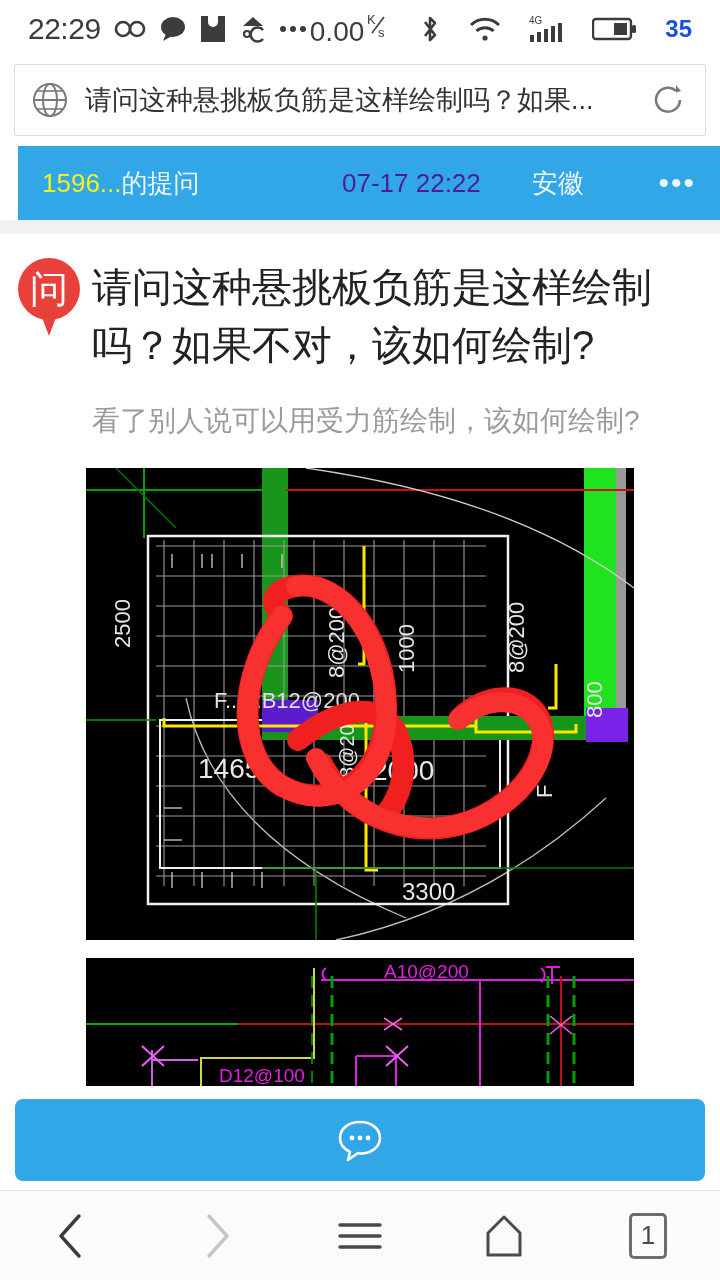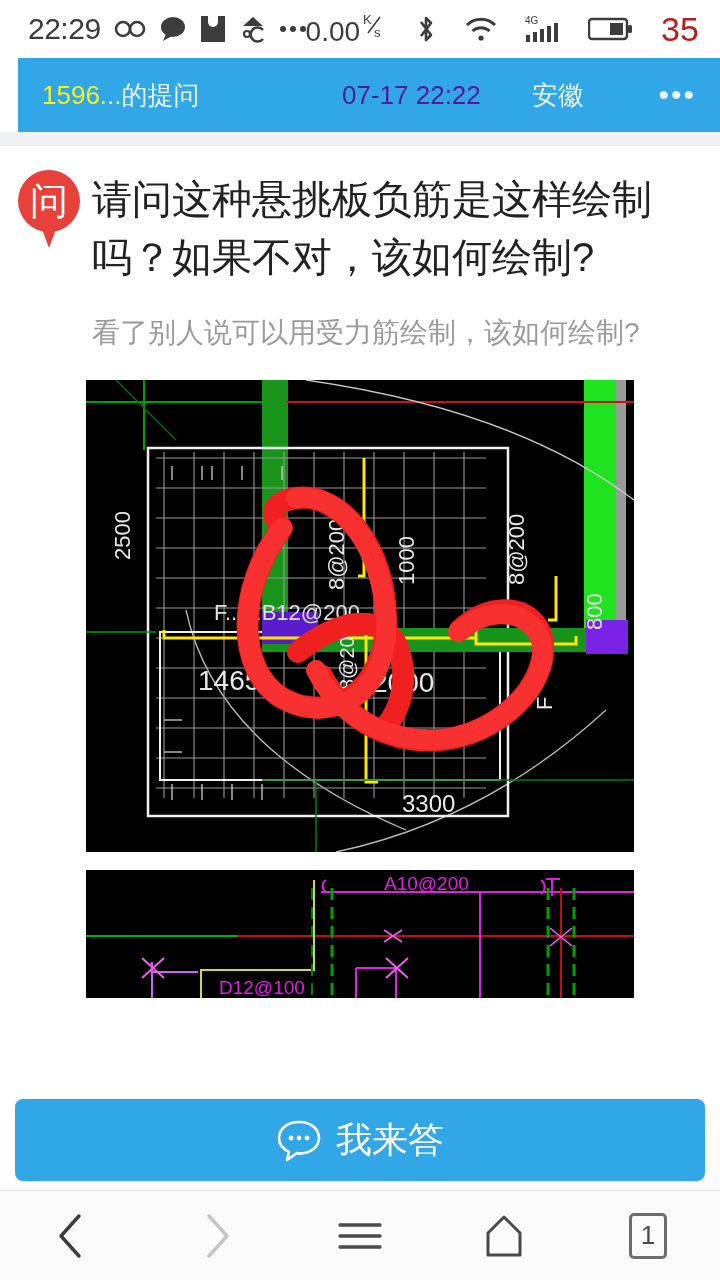--- a/index.html
+++ b/index.html
@@ -16,21 +16,21 @@
     height: 58px; width: 100%;
     background: #ffffff;
     display: flex; align-items: center;
     padding: 0 28px;
     color: #3c3c3c;
   }
   .sb-left { display: flex; align-items: center; gap: 13px; }
   .sb-right { display: flex; align-items: center; gap: 27px; margin-left: auto; }
   .sb-time { font-size: 30px; font-weight: 500; letter-spacing: -0.5px; color:#3c3c3c;}
   .sb-speed { font-size: 28px; font-weight: 500; color:#3c3c3c; display:flex; align-items:baseline;}
-  .sb-batt-num { font-size: 34px; font-weight:400; color:#b91c1c; }
+  .sb-batt-num { font-size: 24px; font-weight:700; color:#1d4ed8; }
   .icon-svg { display: block; }
   .sb-dots { display:flex; gap:4px; align-items:center; }
   .sb-dots i { width:6px; height:6px; border-radius:50%; background:#3c3c3c; display:block;}
 
   
   .urlbar-wrap {
     padding: 6px 14px 10px 14px;
     background: #ffffff;
   }
   .urlbar {
@@ -228,20 +228,40 @@
         <svg class="icon-svg" width="46" height="26" viewBox="0 0 46 26">
           <rect x="1" y="3" width="38" height="20" rx="3" fill="none" stroke="#3c3c3c" stroke-width="2.4"></rect>
           <rect x="40" y="9" width="4" height="8" rx="1.5" fill="#3c3c3c"></rect>
           <rect x="22" y="7" width="13" height="12" fill="#3c3c3c"></rect>
         </svg>
       </span>
       <span class="sb-batt-num">35</span>
     </div>
   </div>
 
+  <div class="urlbar-wrap">
+    <div class="urlbar">
+      <span class="globe">
+        <svg class="icon-svg" width="38" height="38" viewBox="0 0 38 38">
+          <circle cx="19" cy="19" r="16" fill="none" stroke="#7a7a7a" stroke-width="2"></circle>
+          <ellipse cx="19" cy="19" rx="7" ry="16" fill="none" stroke="#7a7a7a" stroke-width="2"></ellipse>
+          <line x1="3" y1="19" x2="35" y2="19" stroke="#7a7a7a" stroke-width="2"></line>
+          <line x1="6" y1="10" x2="32" y2="10" stroke="#7a7a7a" stroke-width="1.6"></line>
+          <line x1="6" y1="28" x2="32" y2="28" stroke="#7a7a7a" stroke-width="1.6"></line>
+        </svg>
+      </span>
+      <span class="title">请问这种悬挑板负筋是这样绘制吗？如果...</span>
+      <span class="refresh">
+        <svg class="icon-svg" width="42" height="42" viewBox="0 0 42 42">
+          <path d="M33 21 A12 12 0 1 1 29 11.8" fill="none" stroke="#7a7a7a" stroke-width="2.6"></path>
+          <path d="M29 6 L29 13.5 L34 12 Z" fill="#7a7a7a"></path>
+        </svg>
+      </span>
+    </div>
+  </div>
 
   <div class="metabar">
     <div class="metabar-inner">
       <span class="asker">
         <span class="uid">1596...</span><span class="suffix">的提问</span>
       </span>
       <span class="date">07-17 22:22</span>
       <span class="region">安徽</span>
       <span class="more">•••</span>
     </div>
@@ -417,21 +437,20 @@
   <div class="answerbar">
     <button class="answerbtn">
       <span>
         <svg class="icon-svg" width="46" height="46" viewBox="0 0 46 46">
           <path d="M23 5 C 11 5 3 12 3 21 C 3 27 7 32 13 35 L 11 43 L 21 36 C 22 36.5 22.5 36.6 23 36.6 C 35 36.6 43 29.6 43 21 C 43 12 35 5 23 5 Z" fill="none" stroke="#ffffff" stroke-width="2.6" stroke-linejoin="round"></path>
           <circle cx="15" cy="21" r="2.4" fill="#ffffff"></circle>
           <circle cx="23" cy="21" r="2.4" fill="#ffffff"></circle>
           <circle cx="31" cy="21" r="2.4" fill="#ffffff"></circle>
         </svg>
       </span>
-      <span>我来答</span>
     </button>
   </div>
 
   <div class="navbar">
     <div class="navbtn">
       <svg class="icon-svg" width="40" height="52" viewBox="0 0 40 52">
         <polyline points="27,6 9,26 27,46" fill="none" stroke="#3c3c3c" stroke-width="3.4" stroke-linecap="round" stroke-linejoin="round"></polyline>
       </svg>
     </div>
     <div class="navbtn">

